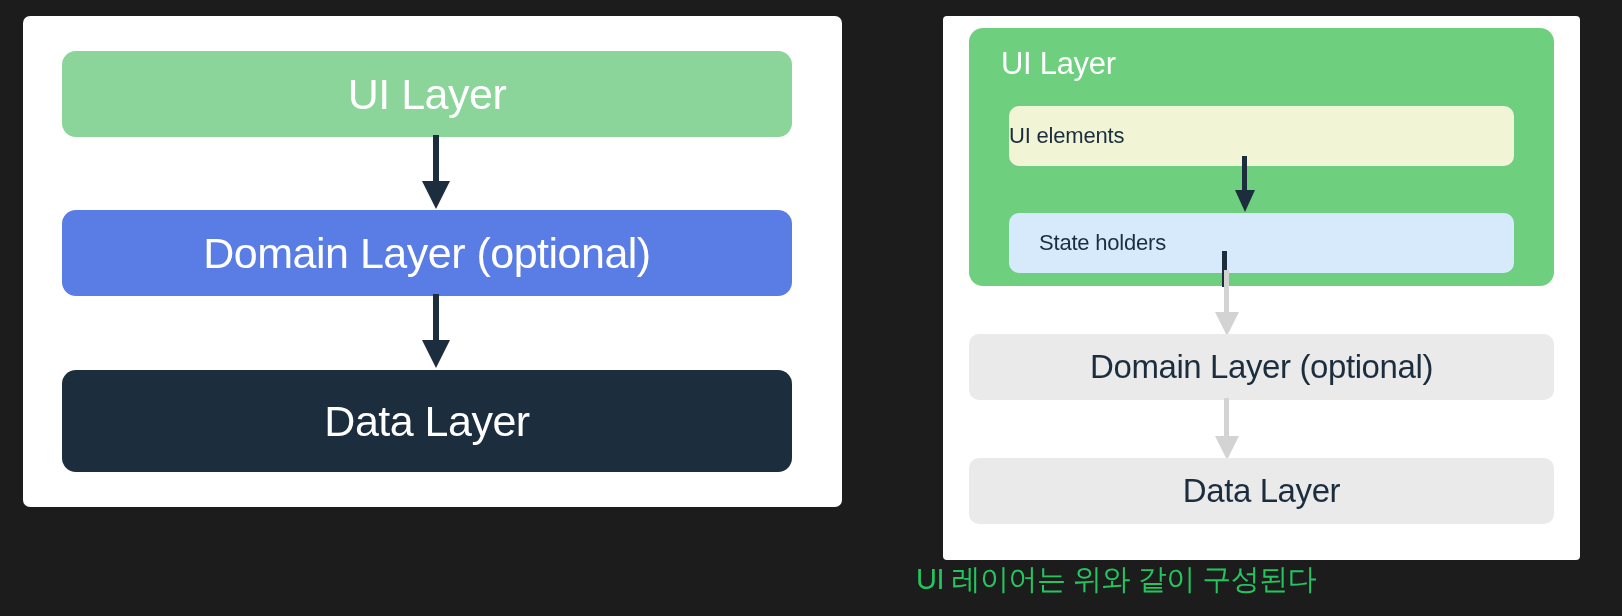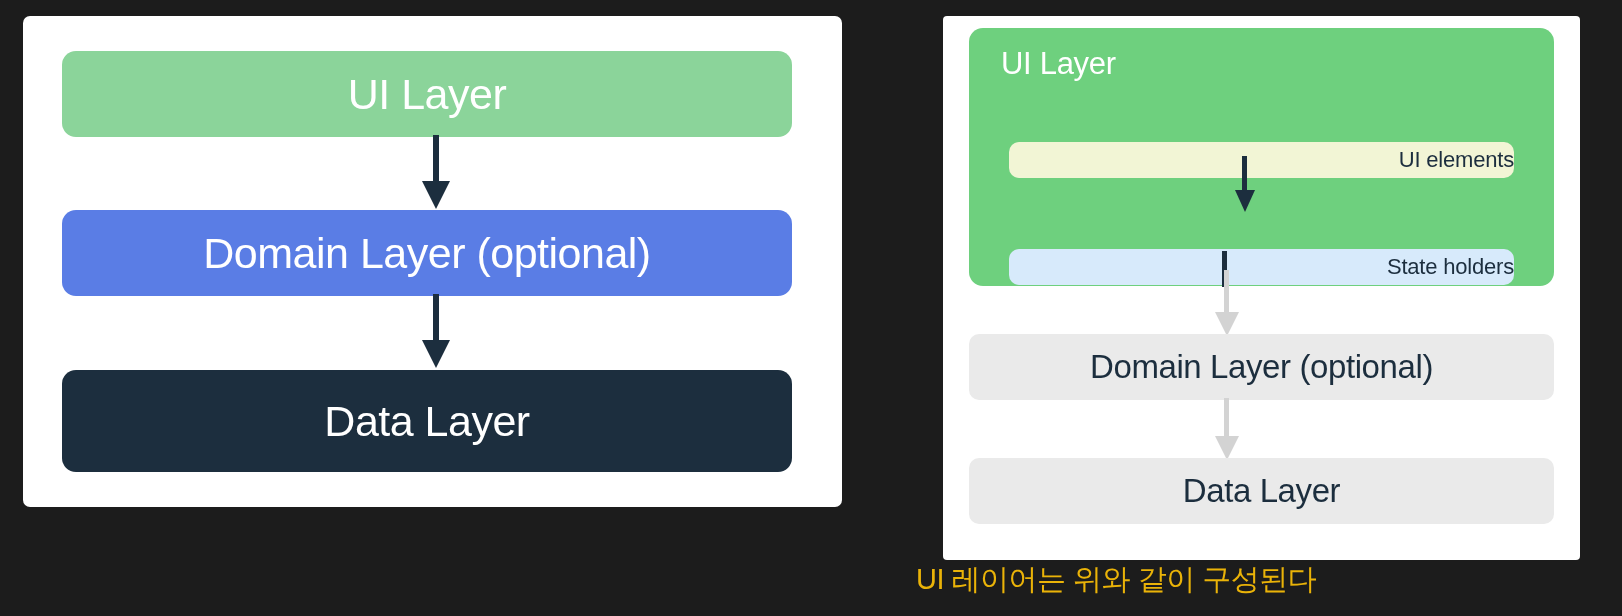--- a/index.html
+++ b/index.html
@@ -94,30 +94,29 @@
     top: 20px;
     color: #ffffff;
     font-size: 31px;
     line-height: 1;
     letter-spacing: -0.3px;
   }
   .rinner {
     position: absolute;
     left: 40px;
     width: 505px;
-    height: 36px;
+    height: 60px;
     border-radius: 10px;
     display: flex;
     align-items: center;
-    justify-content: flex-end;
+    justify-content: flex-start;
     color: #1c2e3e;
     font-size: 22px;
     letter-spacing: -0.2px;
     box-sizing: border-box;
-    margin-top: 36px;
   }
   #right-ui-elements { top: 78px; }
   #right-state-holders { top: 185px; }
 
   .rgraybox {
     position: absolute;
     left: 0px;
     width: 585px;
     height: 66px;
     border-radius: 10px;
@@ -167,21 +166,21 @@
     width: 5px;
     height: 36px;
     background: #1c2e3e;
   }
 
   
   #caption {
     position: absolute;
     left: 916px;
     top: 562px;
-    color: #eab308;
+    color: #22c55e;
     font-size: 29px;
     letter-spacing: -0.5px;
     white-space: nowrap;
     line-height: 1.2;
   }
 </style>
 </head>
 <body style="background: rgb(28, 28, 28);">
 
 <div class="card" id="left-card" style="background: rgb(255, 255, 255);">

